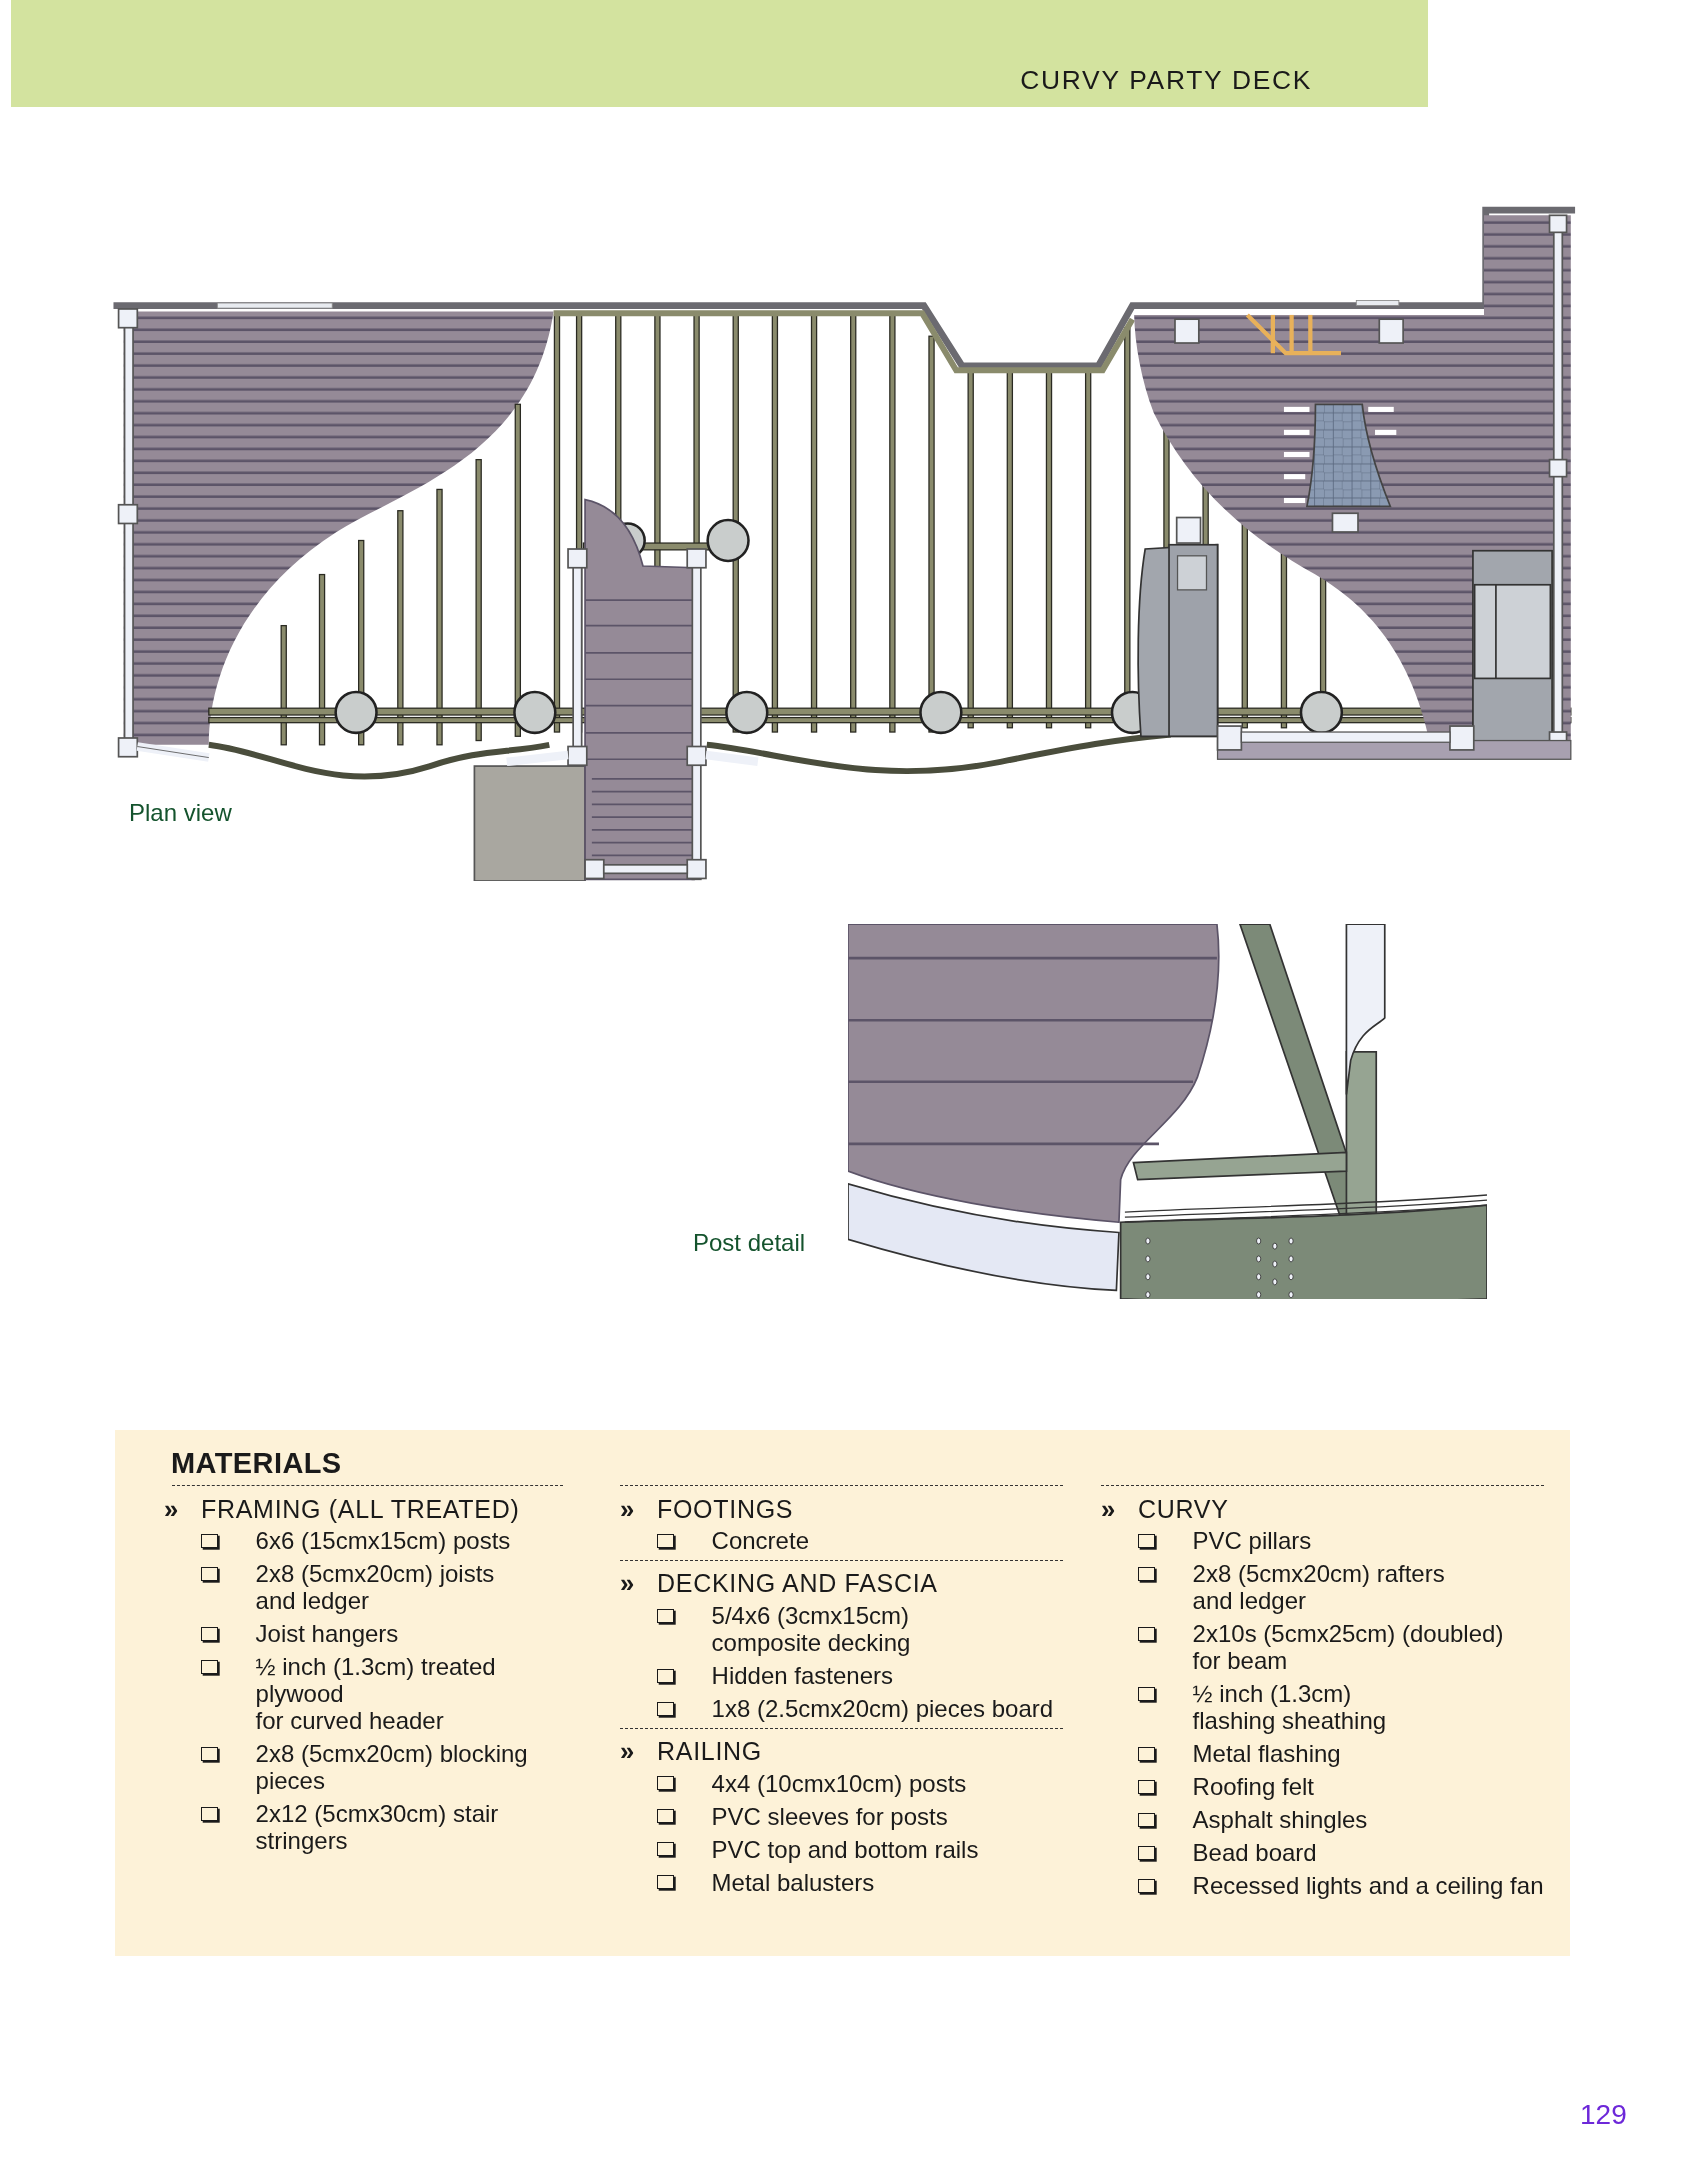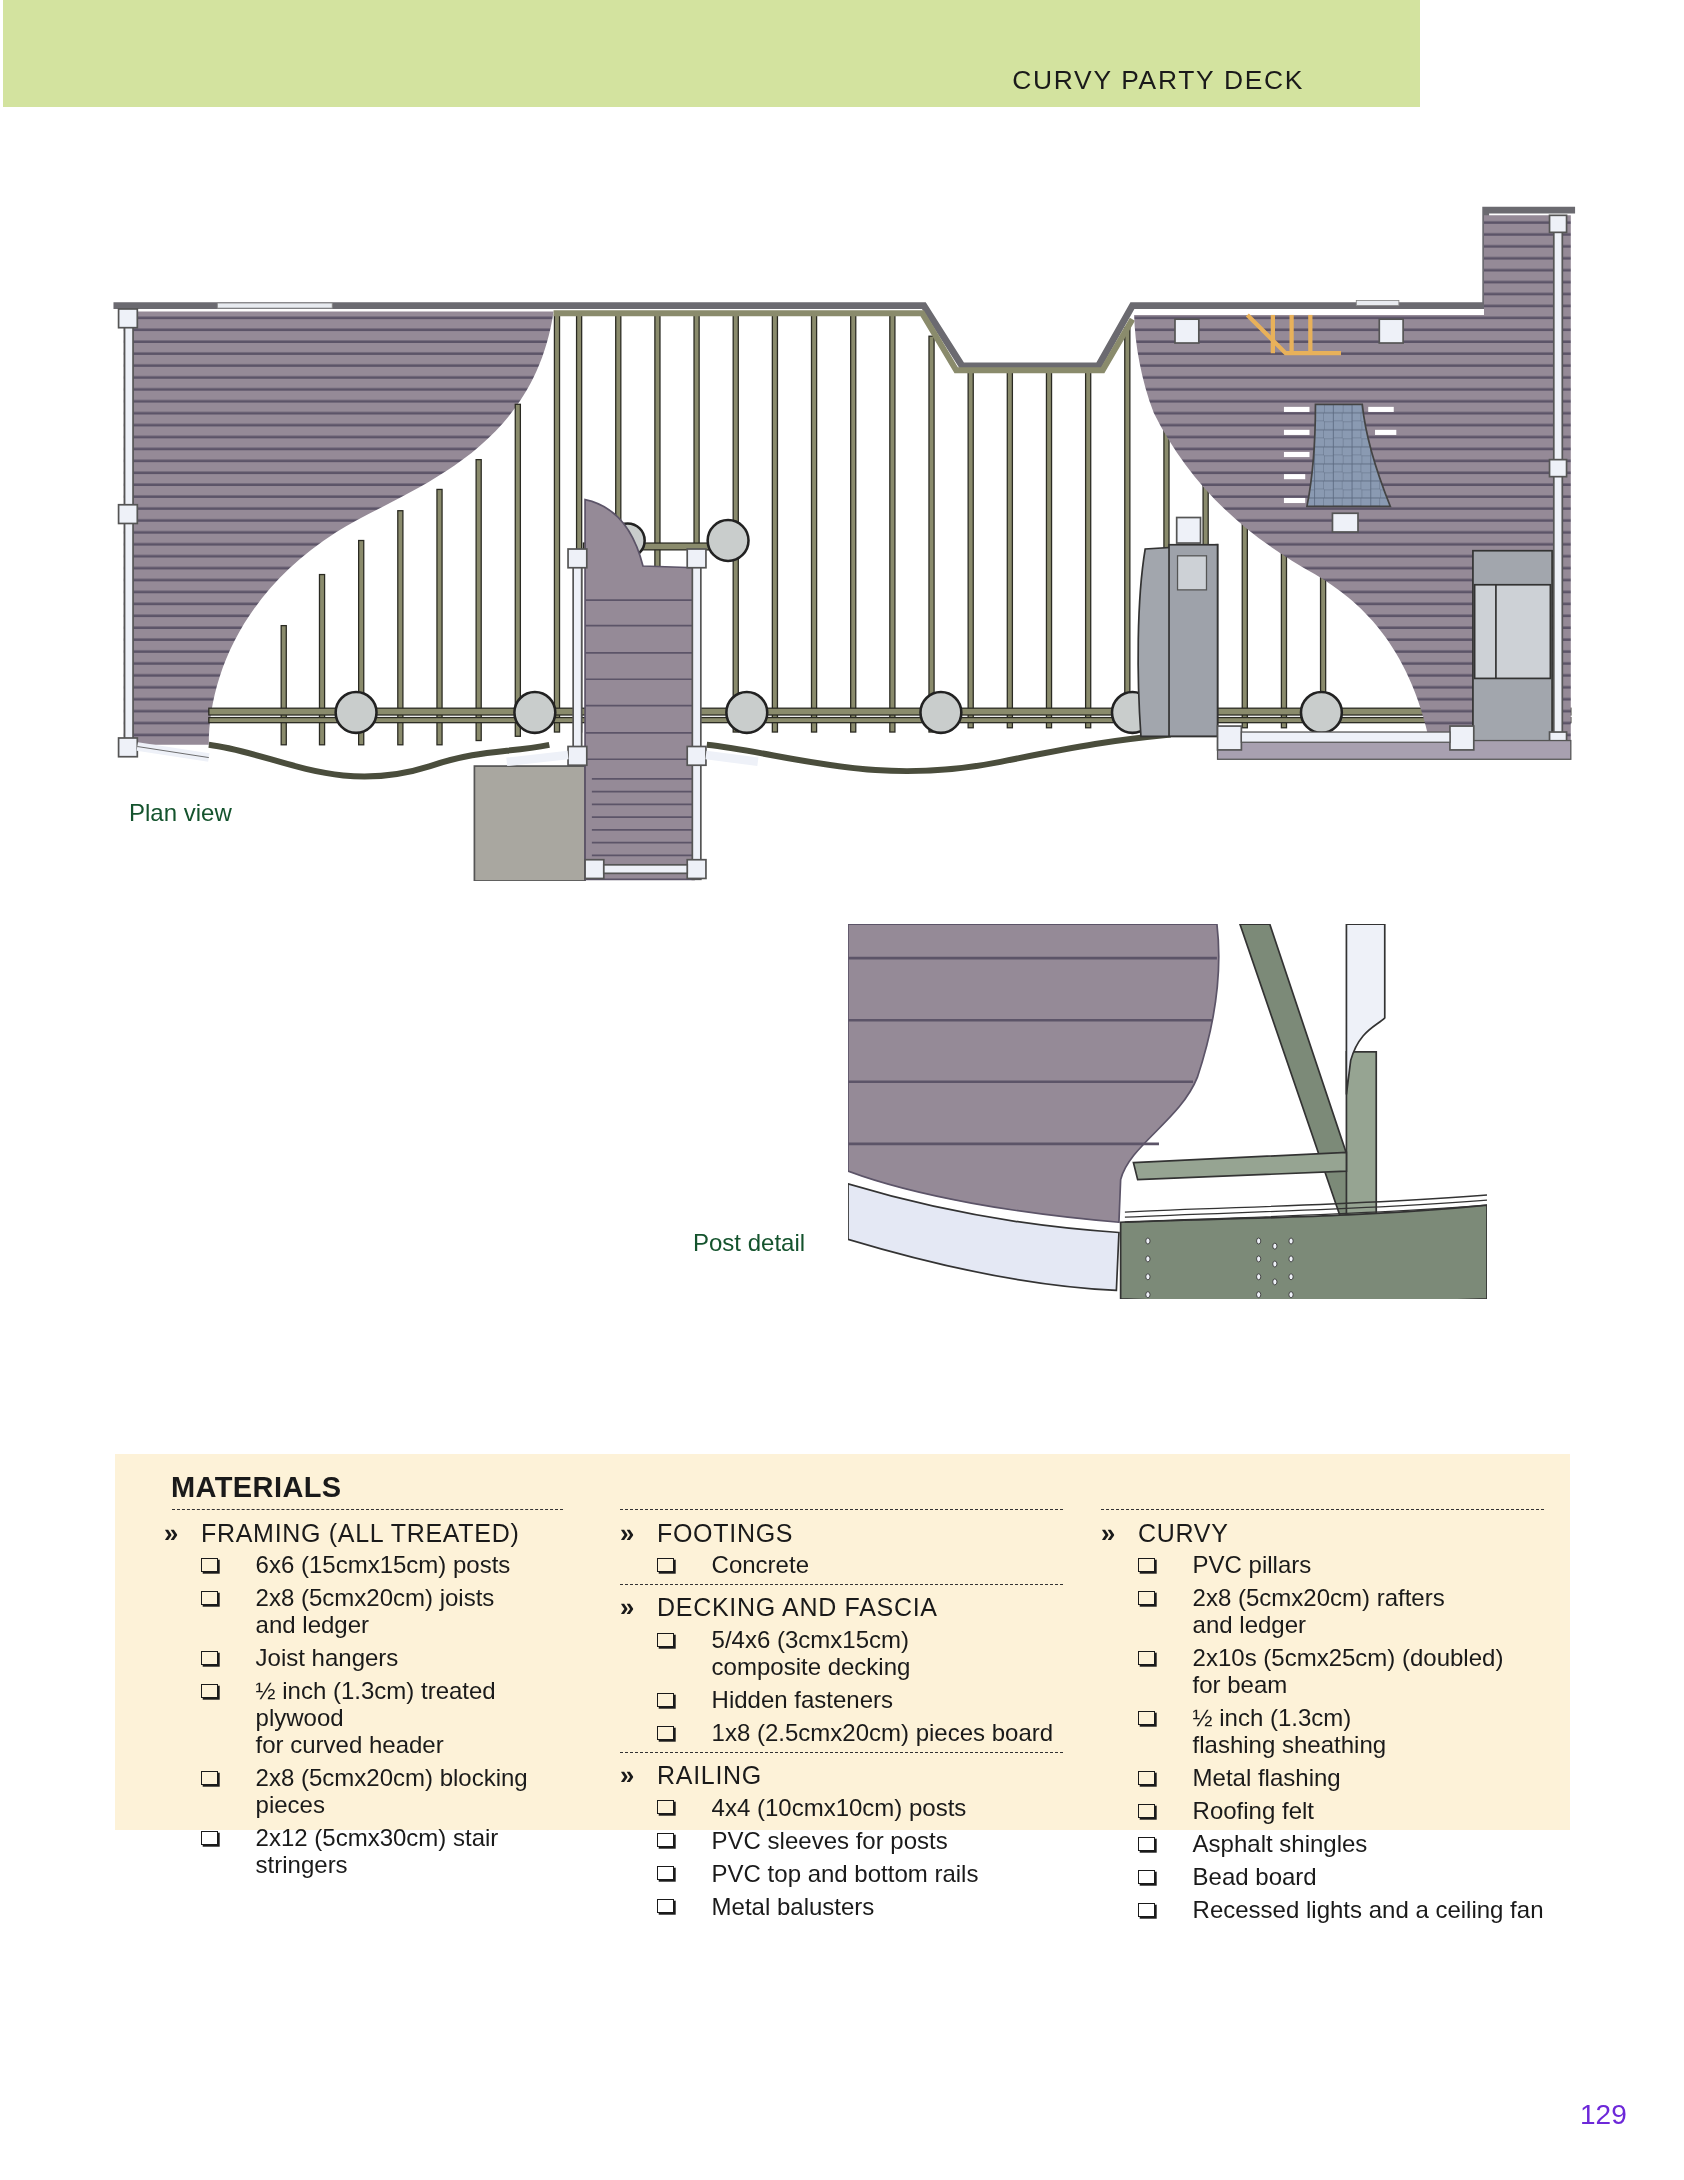--- a/index.html
+++ b/index.html
@@ -1,25 +1,25 @@
 <!DOCTYPE html>
 <html style="font-size:13.6px"><head>
 <meta charset="utf-8">
 <style>
   html, body { margin: 0; padding: 0; background: #ffffff; }
   body { width: 1685px; height: 2181px; position: relative; overflow: hidden;
          font-family: "Liberation Sans", "DejaVu Sans", sans-serif; color: #1a1a1a; }
-  .header-band { position: absolute; left: 3px; top: 0; width: 1417px; height: 107px; background: #d3e39f; }
+  .header-band { position: absolute; left: 11px; top: 0; width: 1417px; height: 107px; background: #d3e39f; }
   .header-title { position: absolute; right: 116px; top: 65px; font-size: 26.4px; letter-spacing: 1.7px; color: #1a1a1a; font-weight: 400; }
   .plan-svg { position: absolute; left: 106px; top: 200px; }
   .detail-svg { position: absolute; left: 848px; top: 924px; }
   .caption { position: absolute; font-size: 24px; color: #14532d; }
   .cap-plan { left: 129px; top: 799px; }
   .cap-detail { left: 693px; top: 1229px; }
-  .materials-box { position: absolute; left: 115px; top: 1430px; width: 1455px; height: 376px; background: #fdf2d8; margin-top: 24px; }
+  .materials-box { position: absolute; left: 115px; top: 1430px; width: 1455px; height: 526px; background: #fdf2d8; }
   .materials-title { position: absolute; left: 56px; top: 17px; font-size: 29px; font-weight: 700; letter-spacing: 0.4px; }
   .col { position: absolute; top: 55px; }
   .col1 { left: 49px; width: 399px; }
   .col2 { left: 505px; width: 443px; }
   .col3 { left: 986px; width: 443px; }
   .dash { border-top: 1.7px dashed #333; height: 0; margin: 0 0 8.5px 0; }
   .section { margin-bottom: 5.1px; }
   .sec-head { display: flex; align-items: baseline; font-size: 25px; font-weight: 400; letter-spacing: 0.7px; margin-bottom: 3.4px; }
   .sec-head .chev { width: 37px; font-size: 25.6px; font-weight: 700; }
   .item { display: flex; align-items: flex-start; font-size: 24px; line-height: 27px; margin: 0 0 6px 37px; gap: 22px; }

